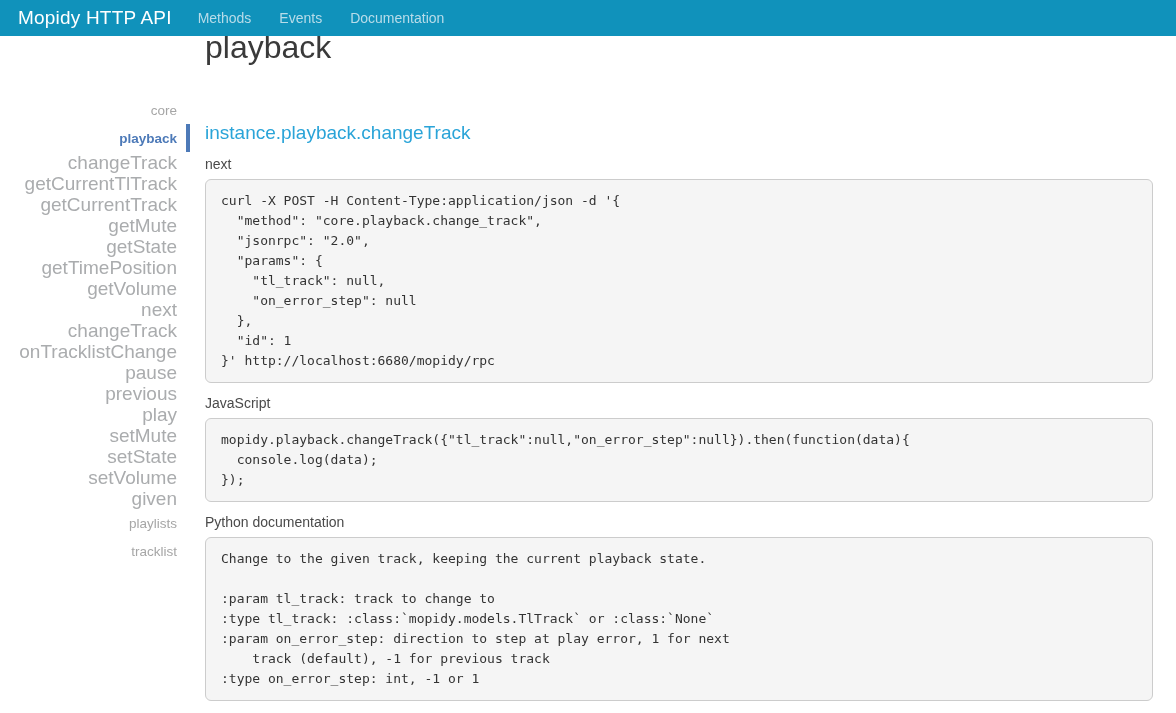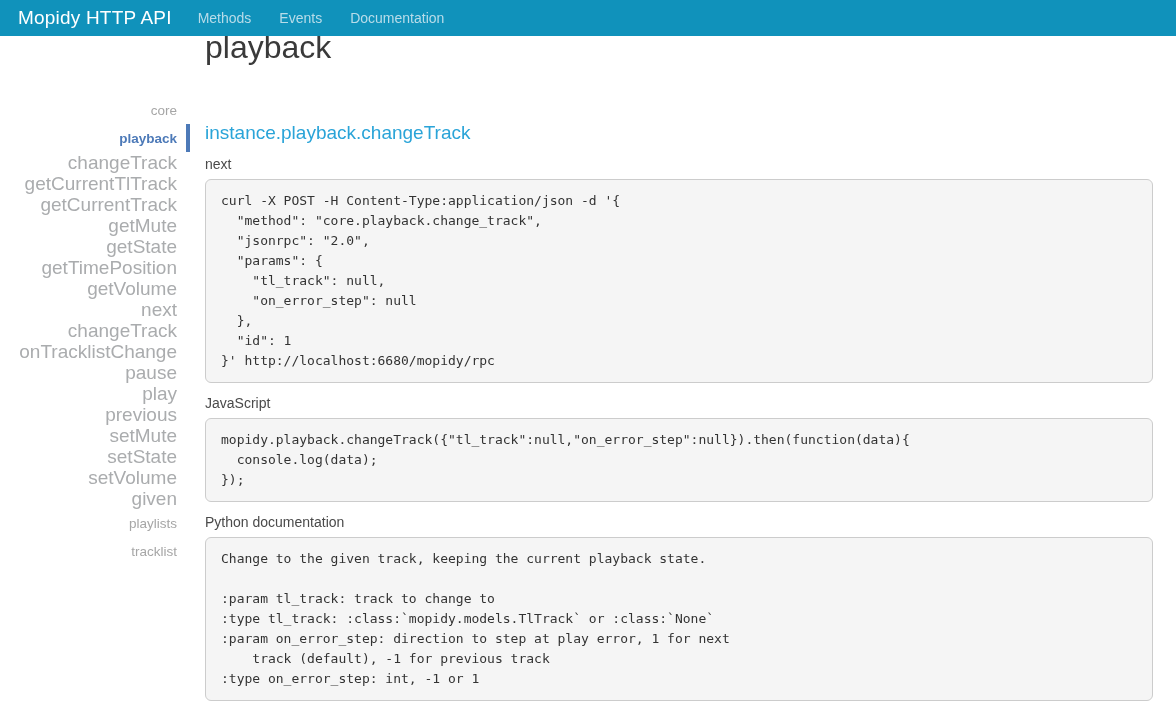--- a/index.html
+++ b/index.html
@@ -108,22 +108,22 @@
       <a href="#" class="side-item sub">getCurrentTlTrack</a>
       <a href="#" class="side-item sub">getCurrentTrack</a>
       <a href="#" class="side-item sub">getMute</a>
       <a href="#" class="side-item sub">getState</a>
       <a href="#" class="side-item sub">getTimePosition</a>
       <a href="#" class="side-item sub">getVolume</a>
       <a href="#" class="side-item sub">next</a>
       <a href="#" class="side-item sub">changeTrack</a>
       <a href="#" class="side-item sub">onTracklistChange</a>
       <a href="#" class="side-item sub">pause</a>
+      <a href="#" class="side-item sub">previous</a>
       <a href="#" class="side-item sub">play</a>
-      <a href="#" class="side-item sub">previous</a>
       <a href="#" class="side-item sub">setMute</a>
       <a href="#" class="side-item sub">setState</a>
       <a href="#" class="side-item sub">setVolume</a>
       <a href="#" class="side-item sub">given</a>
       <a href="#" class="side-item top">playlists</a>
       <a href="#" class="side-item top">tracklist</a>
     </nav>
 </aside>
 
 <main class="main">

